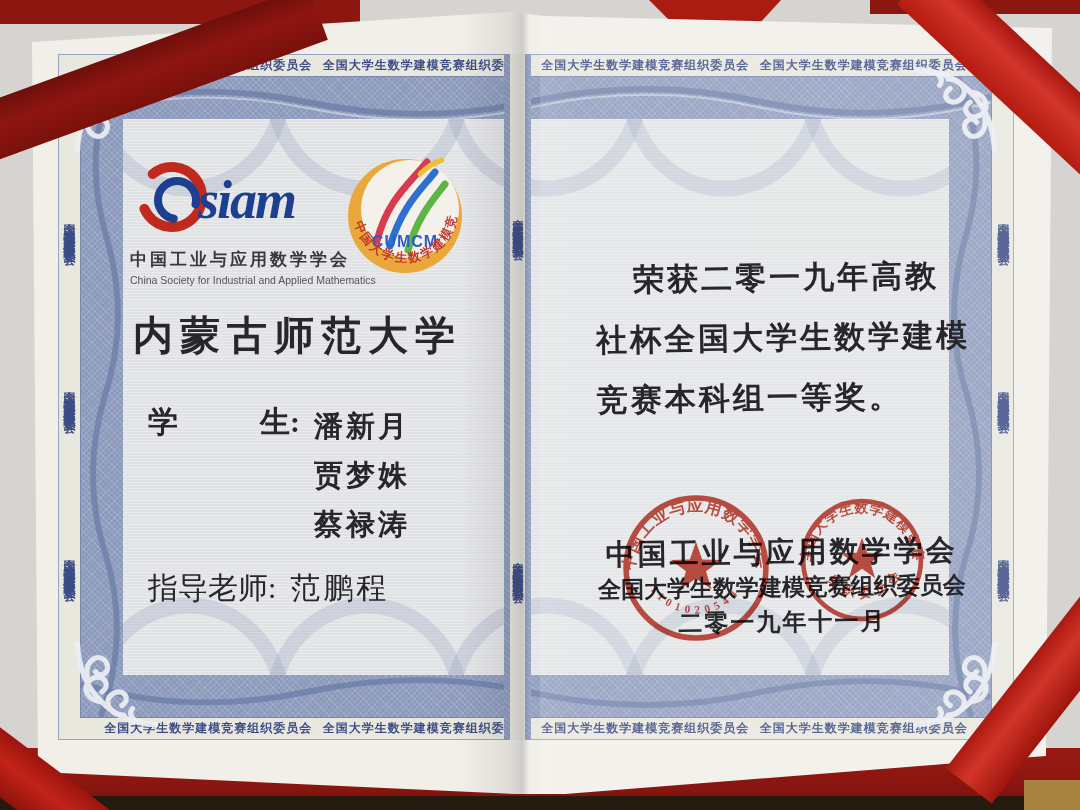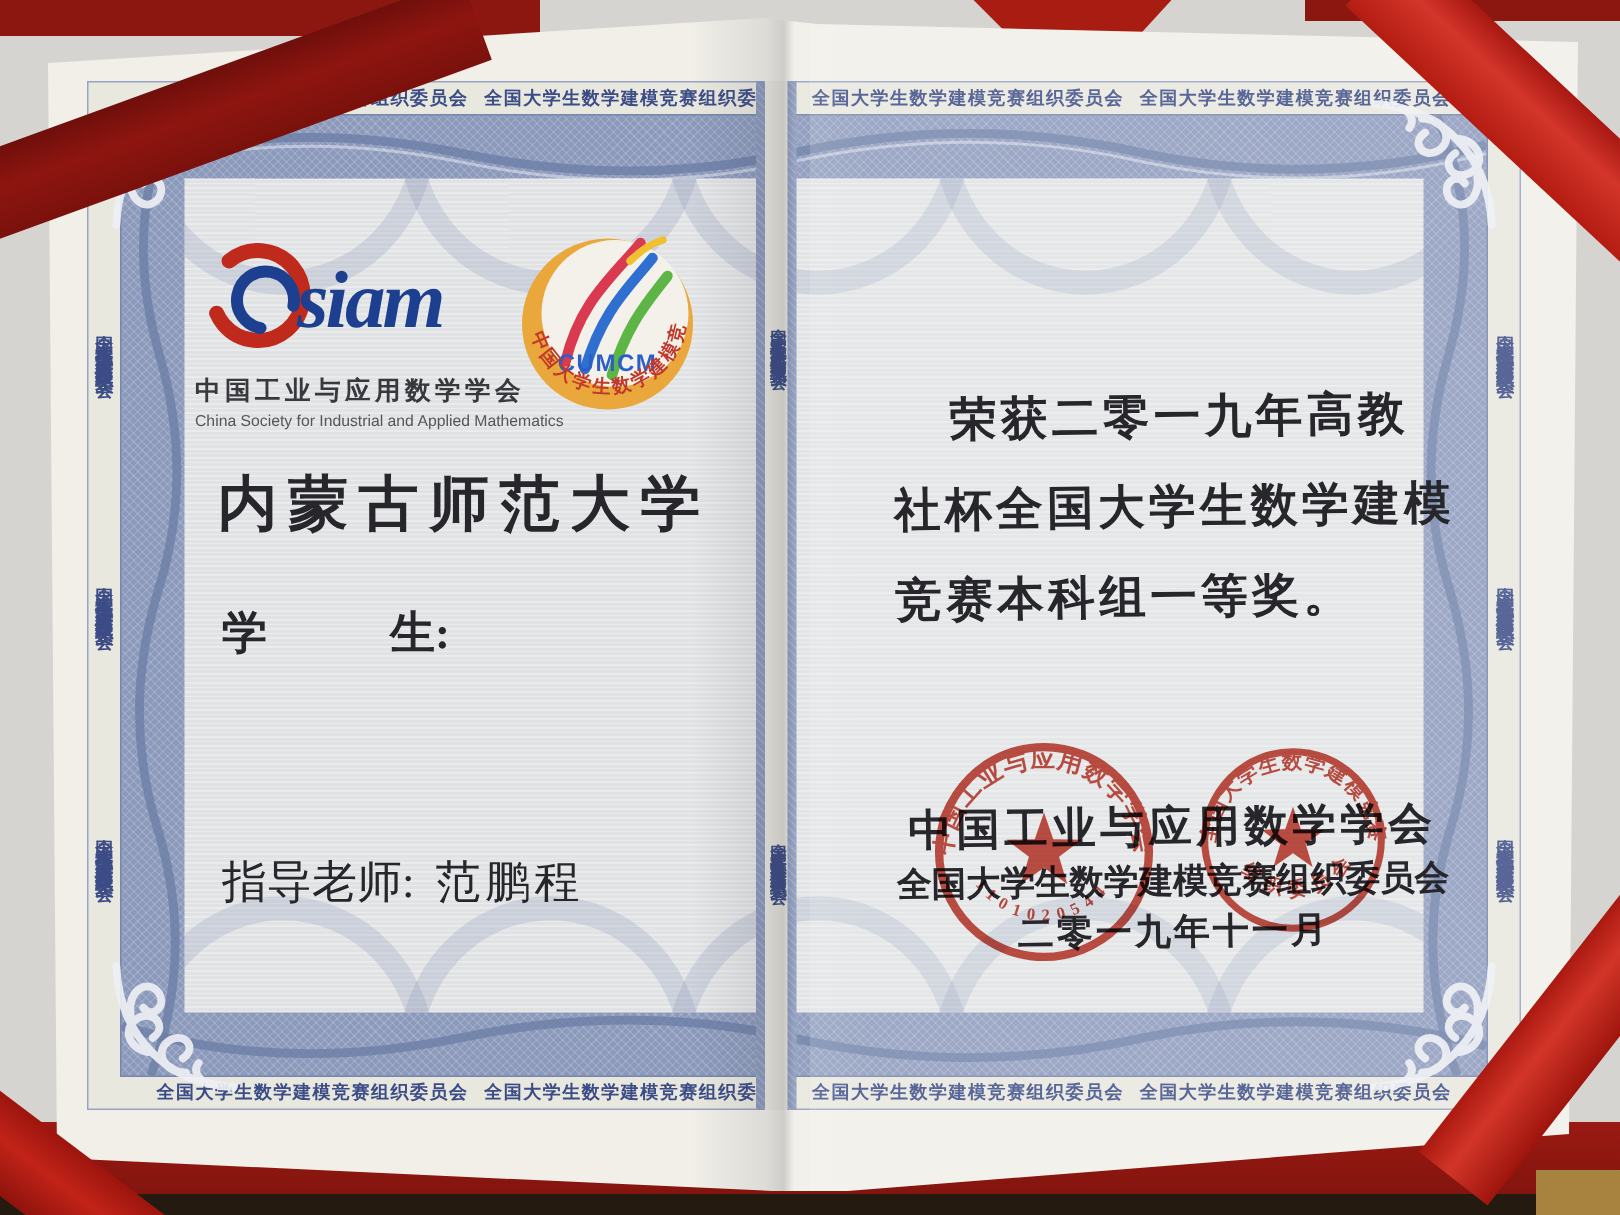--- a/index.html
+++ b/index.html
@@ -73,21 +73,21 @@
   
   .ink { color:#26262b; }
 
   .csiam { position:absolute; left:130px; top:150px; width:280px; }
   .csiam-cn { font-size:17px; font-weight:bold; letter-spacing:3px; color:#38383d; margin-top:2px; }
   .csiam-en { font-size:10.5px; color:#55555a; margin-top:3px; font-family:"Liberation Sans",sans-serif; }
 
   .cumcm { position:absolute; left:332px; top:146px; }
 
   .university { position:absolute; left:133px; top:308px; font-size:40px; font-weight:bold;
-                letter-spacing:7px; white-space:nowrap;margin-left:12px; }
+                letter-spacing:7px; white-space:nowrap; }
 
   .stu-label { position:absolute; left:148px; top:402px; width:152px; display:flex;
                justify-content:space-between; font-size:30px; font-weight:bold; }
   .stu-names { position:absolute; left:314px; top:402px; font-size:29px; font-weight:bold;
                letter-spacing:3px; line-height:49px; }
   .advisor { position:absolute; left:148px; top:568px; font-size:30px; font-weight:normal; }
   .advisor .name { margin-left:14px; letter-spacing:3px; }
 
   .award { position:absolute; left:596px; top:248px; width:392px; font-size:31px; font-weight:bold;
            letter-spacing:3px; line-height:60px; transform:rotate(-0.8deg); }
@@ -269,20 +269,25 @@
         </text>
       </svg>
     </div>
 
     <div class="university ink">内蒙古师范大学</div>
 
     <div class="stu-label ink">
       <span>学</span>
       <span>生:</span>
     </div>
+    <div class="stu-names ink">
+      <div>潘新月</div>
+      <div>贾梦姝</div>
+      <div>蔡禄涛</div>
+    </div>
 
     <div class="advisor ink">
       <span>指导老师:</span><span class="name">范鹏程</span>
     </div>
 
     <div class="award ink">
       <div class="l1">荣获二零一九年高教</div>
       <div>社杯全国大学生数学建模</div>
       <div>竞赛本科组一等奖。</div>
     </div>

